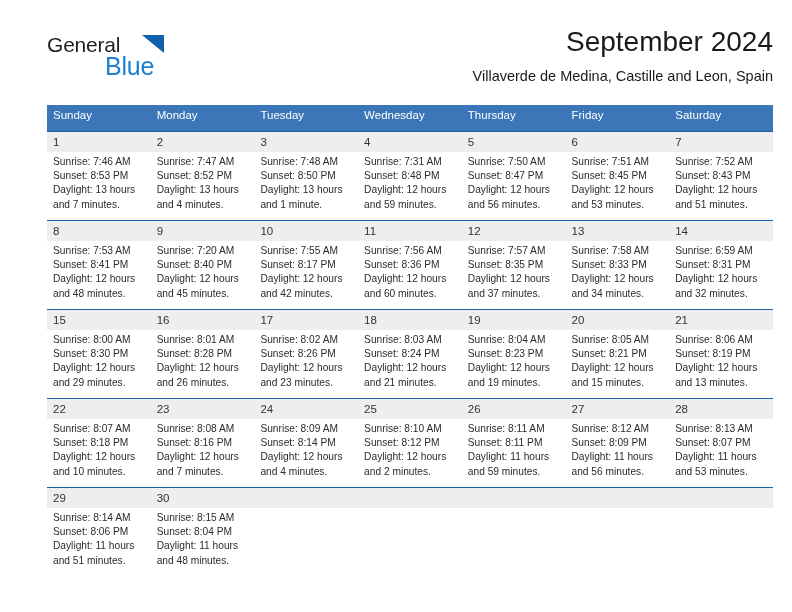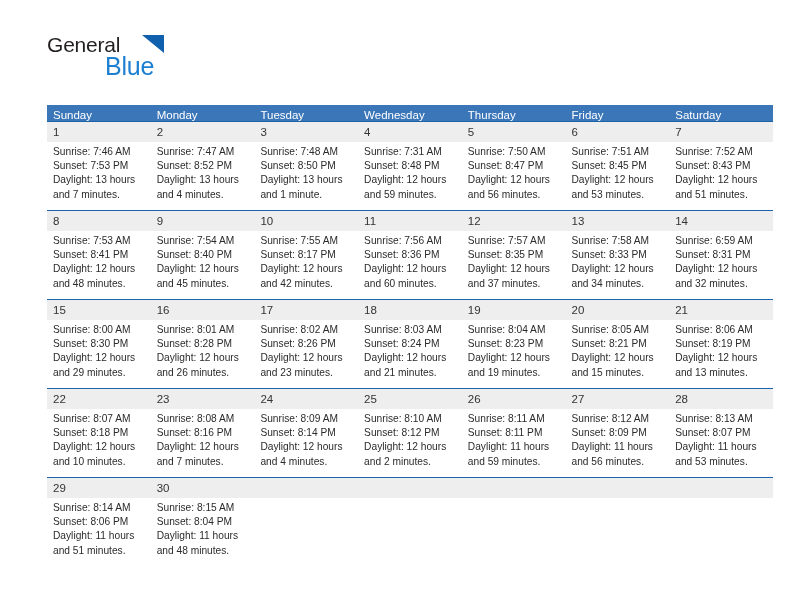--- a/index.html
+++ b/index.html
@@ -100,21 +100,21 @@
     border-collapse: collapse;
     table-layout: fixed;
   }
 
   .dow-row th {
     background: #3a76b8;
     color: #ffffff;
     font-size: 11.5px;
     font-weight: normal;
     text-align: left;
-    padding: 4px 0 0 6px;
+    padding: 4px 0 10px 6px;
     height: 11px;
     border: none;
   }
 
   .week-row {
     height: 89px;
   }
   .week-row td {
     vertical-align: top;
     padding: 0;
@@ -151,20 +151,24 @@
 <div class="page">
 
   <div class="header">
 
     <div class="logo">
       <span class="logo-general">General</span>
       <span class="logo-tri"></span>
       <span class="logo-blue">Blue</span>
     </div>
 
+    <div class="title-block">
+      <div class="cal-title">September 2024</div>
+      <div class="cal-subtitle">Villaverde de Medina, Castille and Leon, Spain</div>
+    </div>
 
   </div>
 
   <table class="calendar">
     <thead>
       <tr class="dow-row">
         <th>Sunday</th>
         <th>Monday</th>
         <th>Tuesday</th>
         <th>Wednesday</th>
@@ -172,21 +176,21 @@
         <th>Friday</th>
         <th>Saturday</th>
       </tr>
     </thead>
     <tbody id="weeks-body">
         <tr class="week-row">
           <td class="day-cell">
             <span class="daynum">1</span>
             <div class="lines">
               <div>Sunrise: 7:46 AM</div>
-              <div>Sunset: 7:53 PM</div>
+              <div>Sunset: 8:53 PM</div>
               <div>Daylight: 13 hours</div>
               <div>and 7 minutes.</div>
             </div>
           </td>
           <td class="day-cell">
             <span class="daynum">2</span>
             <div class="lines">
               <div>Sunrise: 7:47 AM</div>
               <div>Sunset: 8:52 PM</div>
               <div>Daylight: 13 hours</div>
@@ -245,21 +249,21 @@
             <div class="lines">
               <div>Sunrise: 7:53 AM</div>
               <div>Sunset: 8:41 PM</div>
               <div>Daylight: 12 hours</div>
               <div>and 48 minutes.</div>
             </div>
           </td>
           <td class="day-cell">
             <span class="daynum">9</span>
             <div class="lines">
-              <div>Sunrise: 7:54 AM</div>
+              <div>Sunrise: 7:20 AM</div>
               <div>Sunset: 8:40 PM</div>
               <div>Daylight: 12 hours</div>
               <div>and 45 minutes.</div>
             </div>
           </td>
           <td class="day-cell">
             <span class="daynum">10</span>
             <div class="lines">
               <div>Sunrise: 7:55 AM</div>
               <div>Sunset: 8:17 PM</div>

